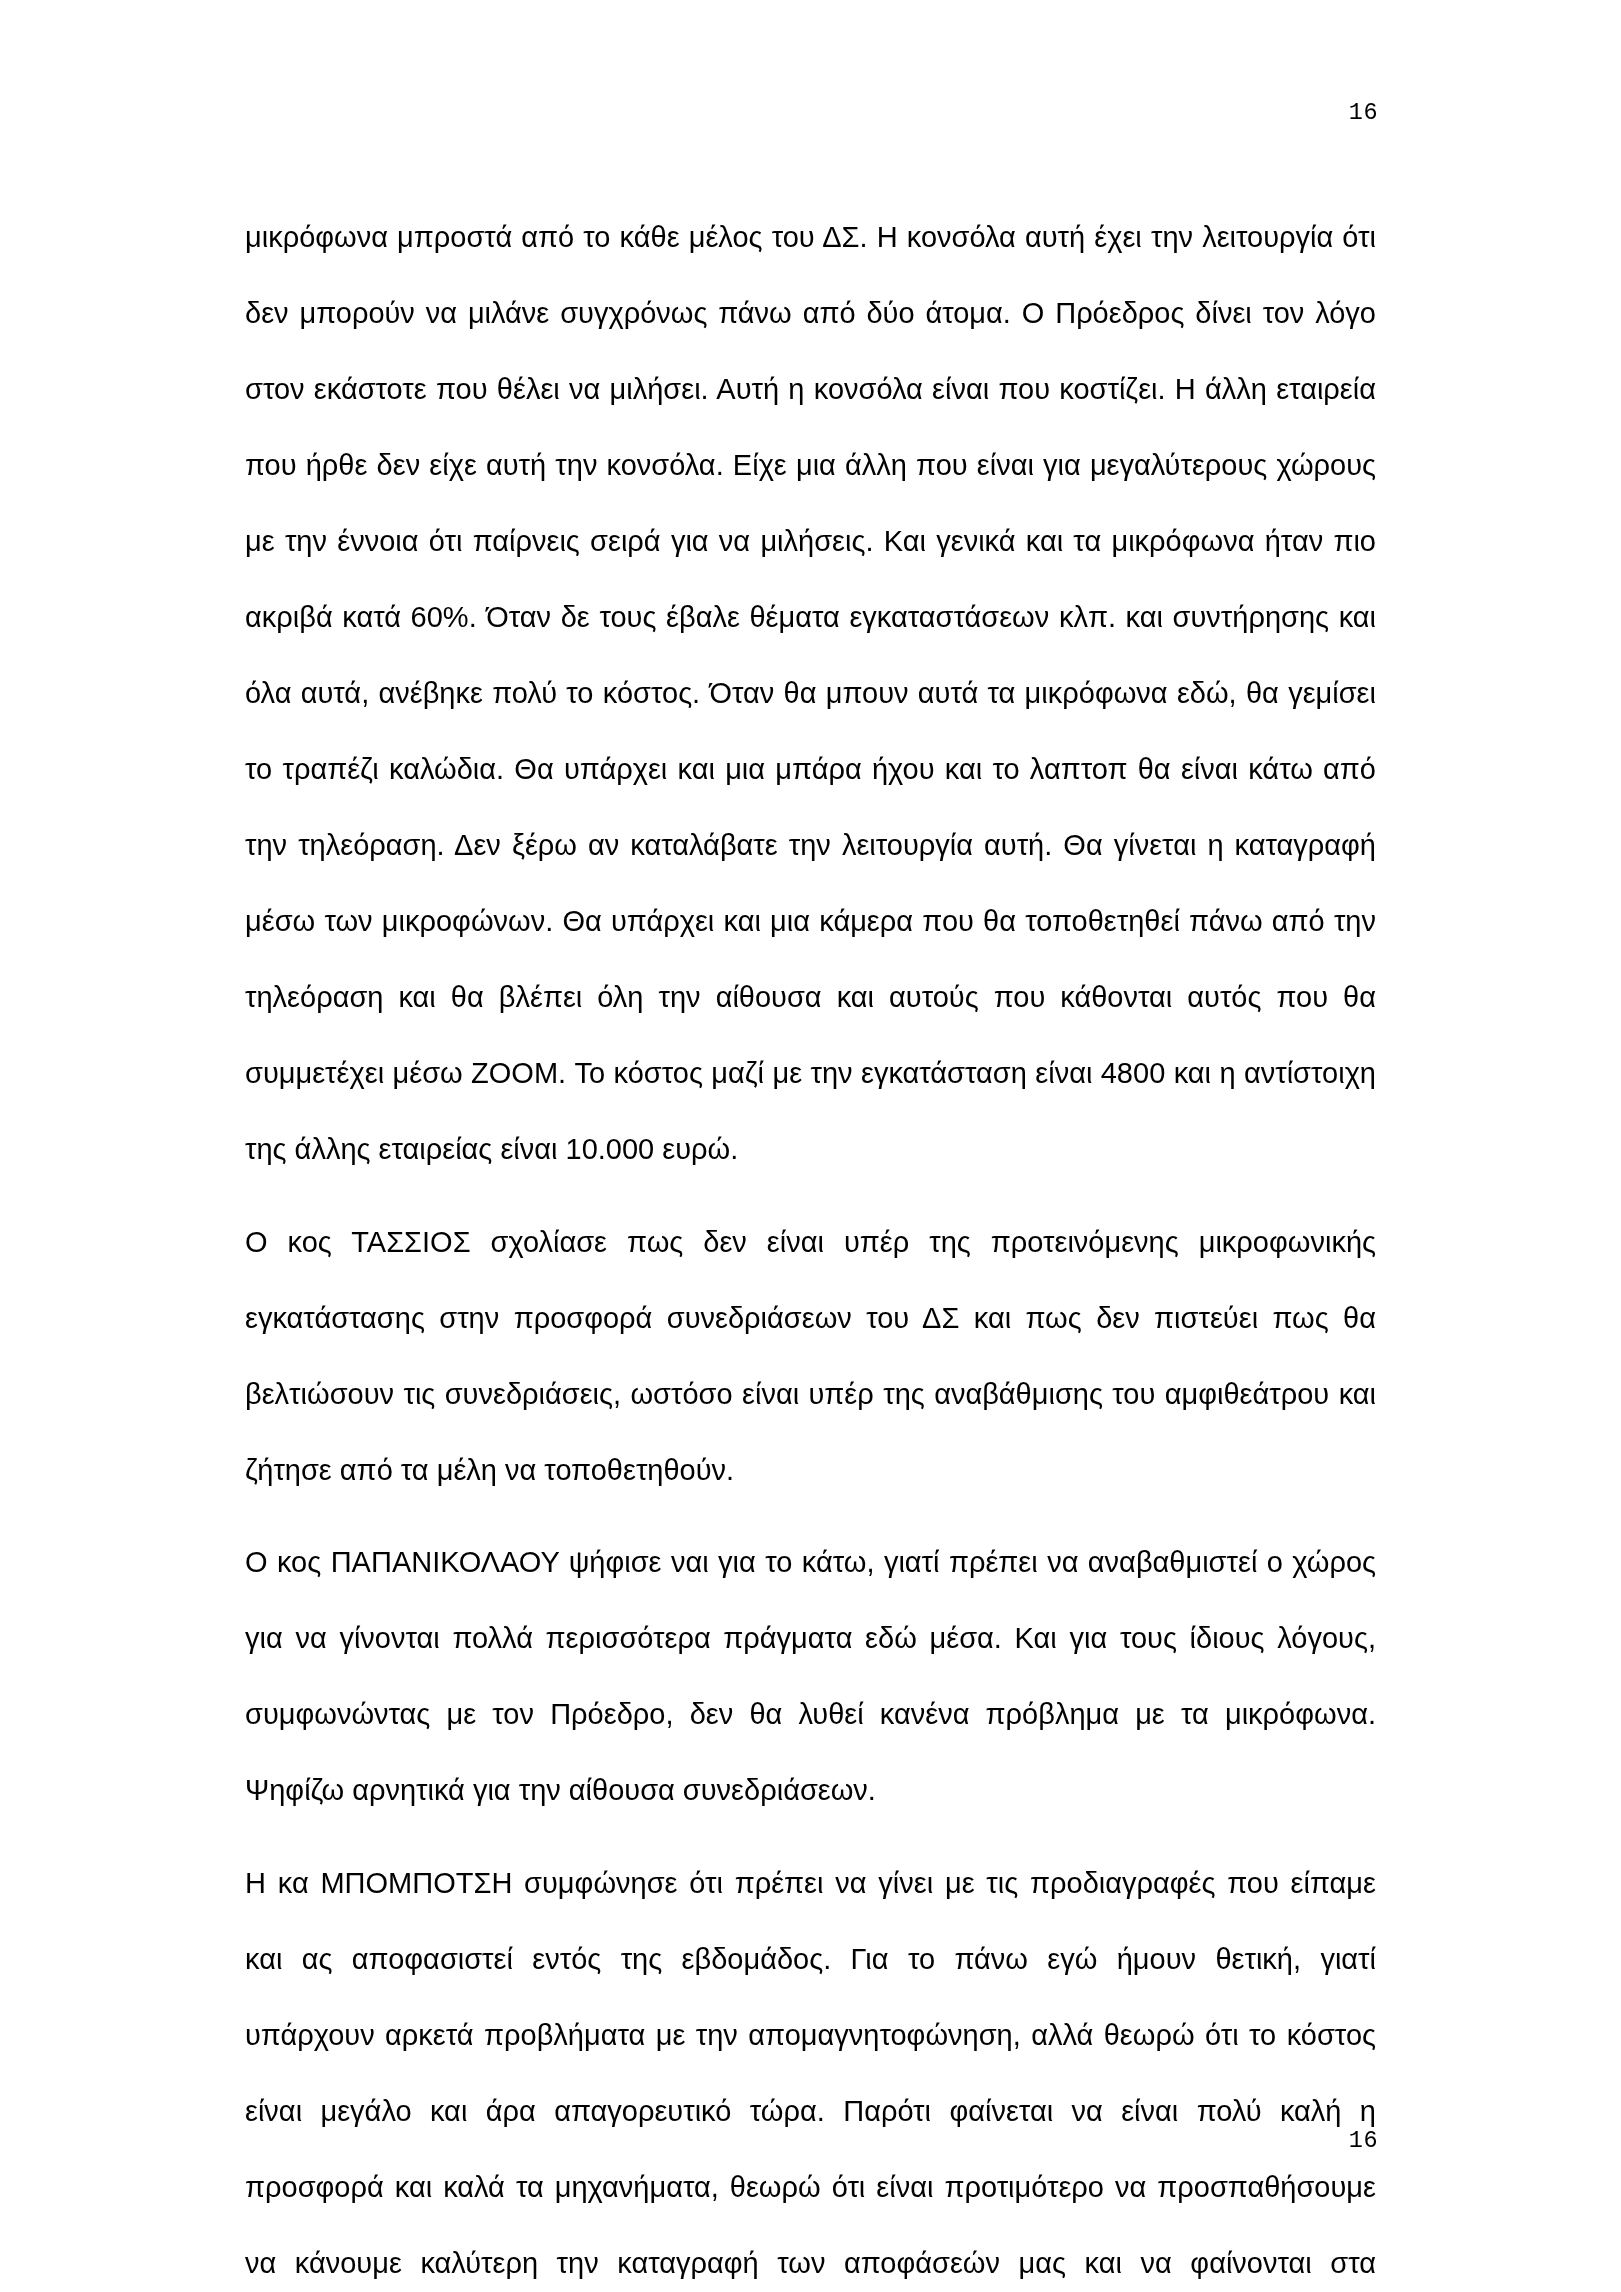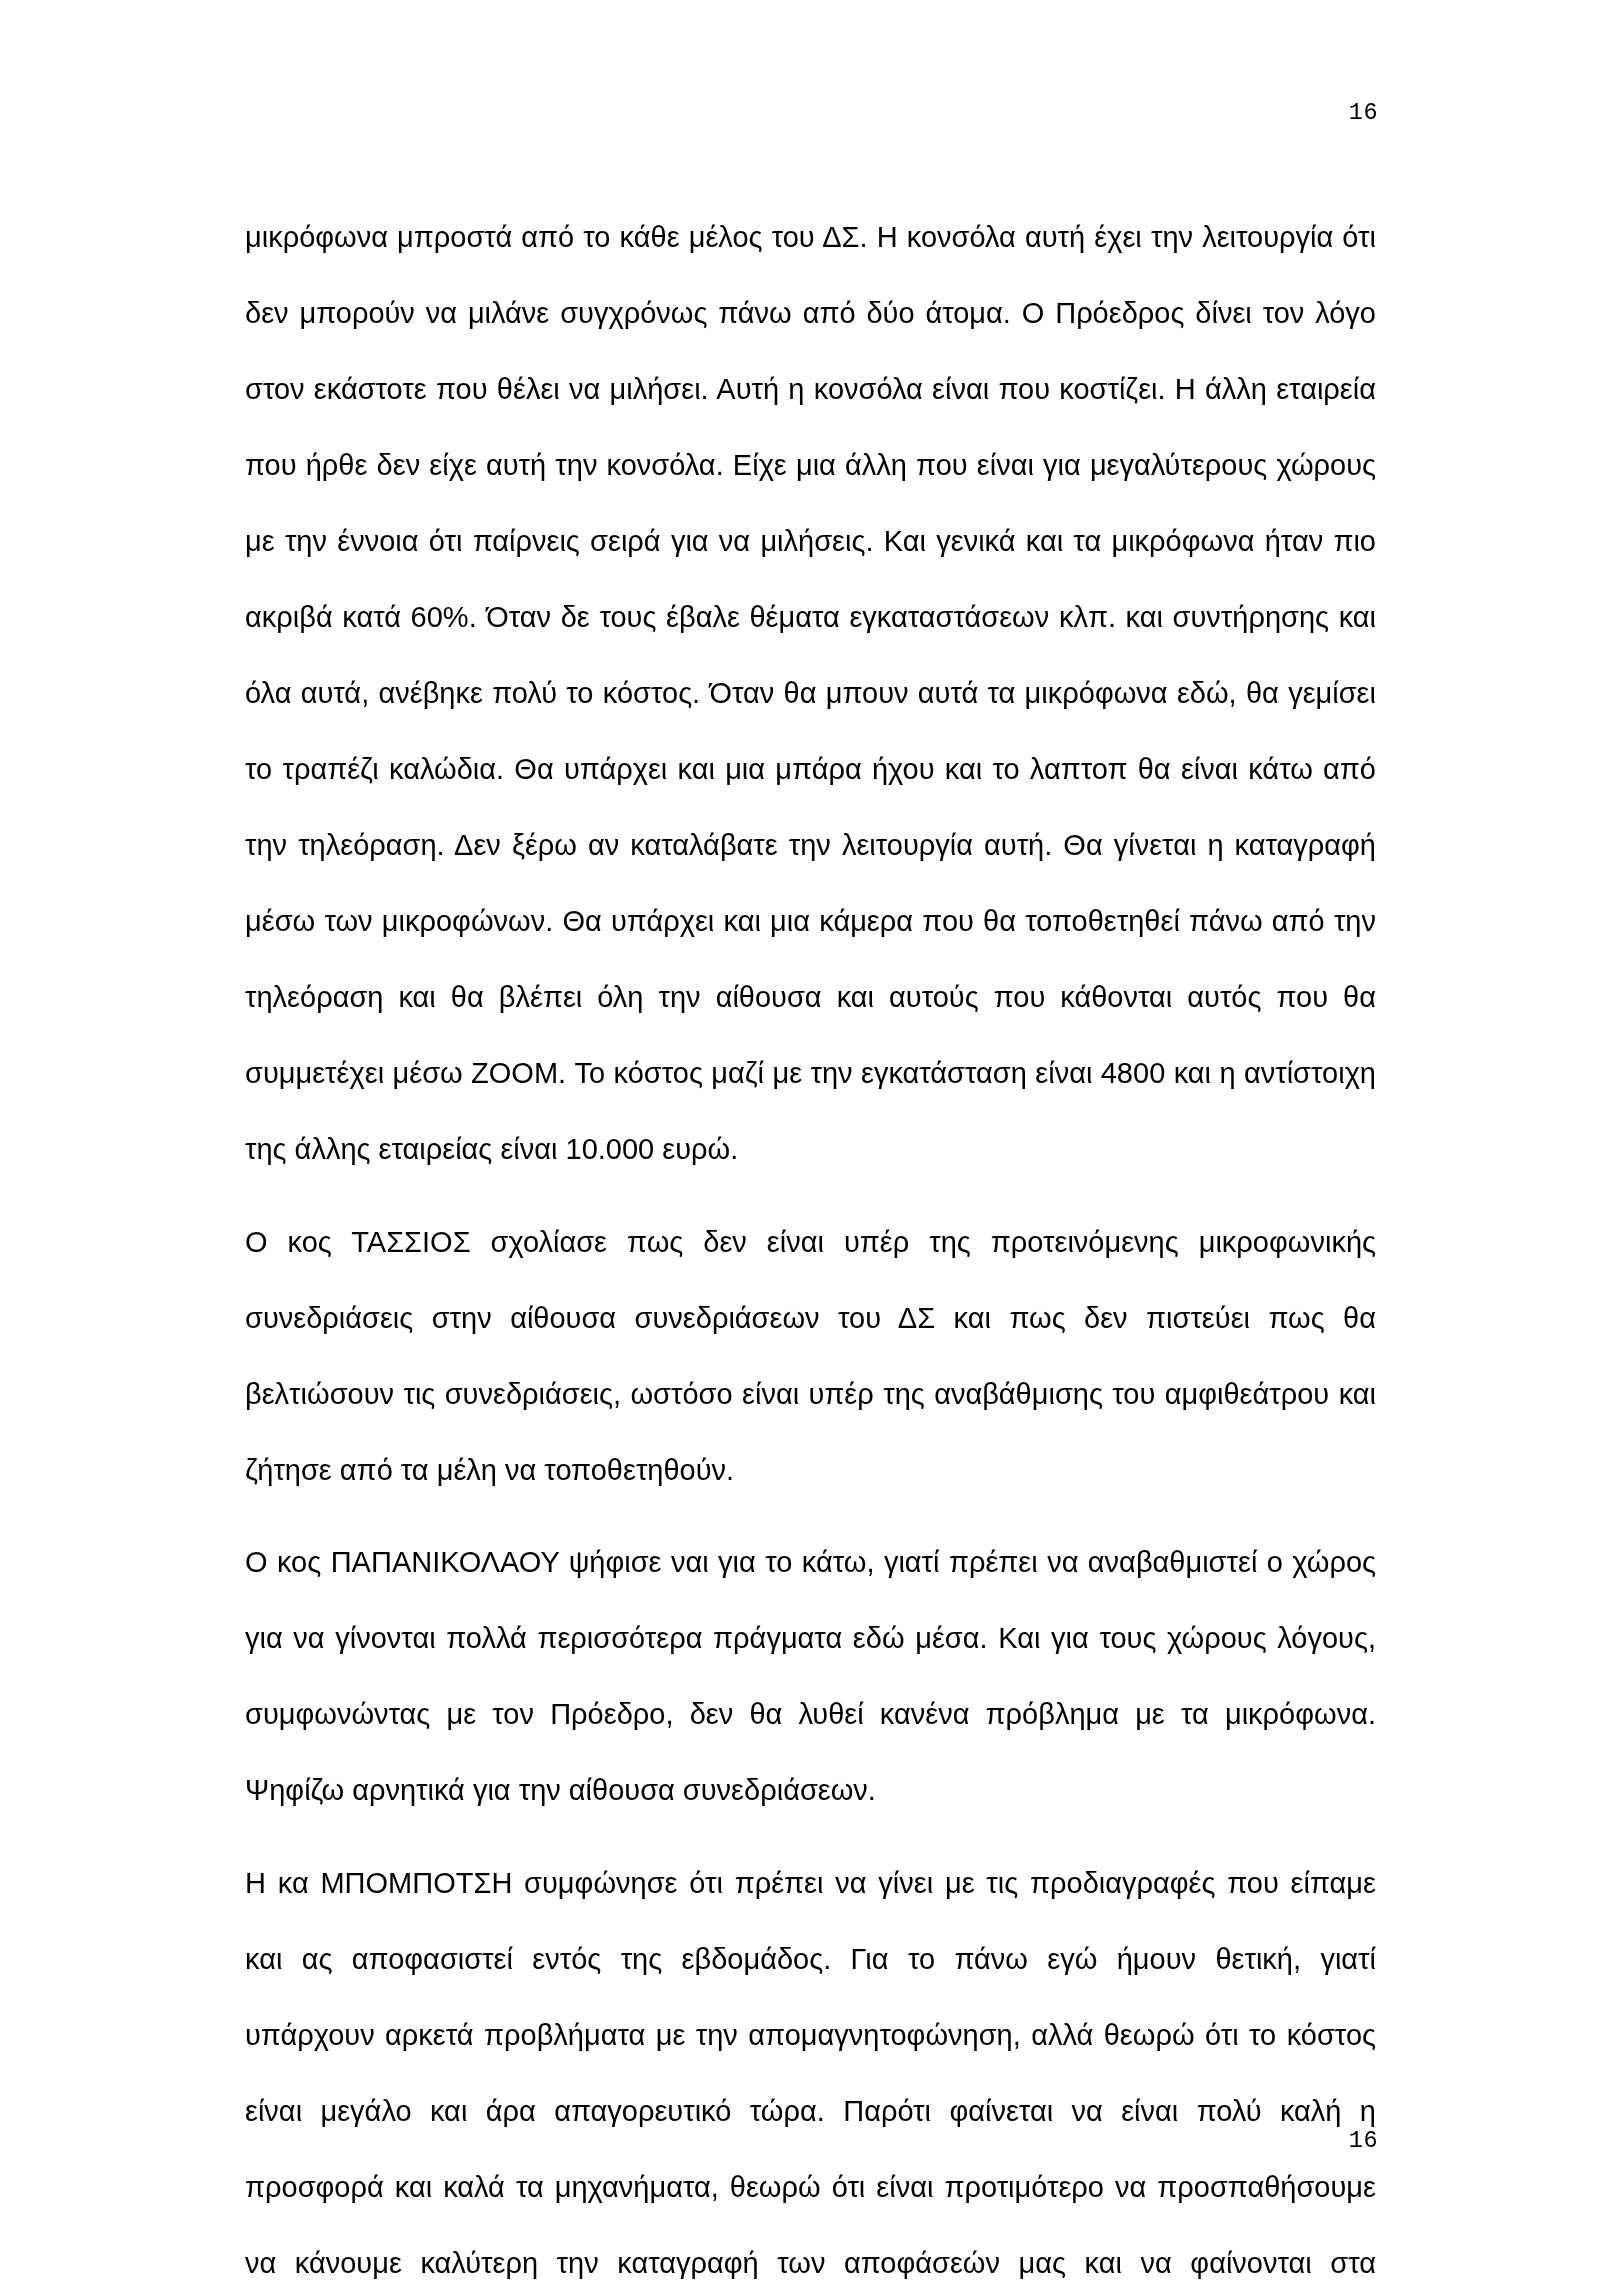--- a/index.html
+++ b/index.html
@@ -42,19 +42,19 @@
       text-align-last: left;
     }
   </style>
 </head>
 <body>
 
 <div class="page-number header">16</div>
 
 <div class="body-text">
   <p>μικρόφωνα μπροστά από το κάθε μέλος του ΔΣ. Η κονσόλα αυτή έχει την λειτουργία ότι δεν μπορούν να μιλάνε συγχρόνως πάνω από δύο άτομα. Ο Πρόεδρος δίνει τον λόγο στον εκάστοτε που θέλει να μιλήσει. Αυτή η κονσόλα είναι που κοστίζει. Η άλλη εταιρεία που ήρθε δεν είχε αυτή την κονσόλα. Είχε μια άλλη που είναι για μεγαλύτερους χώρους με την έννοια ότι παίρνεις σειρά για να μιλήσεις. Και γενικά και τα μικρόφωνα ήταν πιο ακριβά κατά 60%. Όταν δε τους έβαλε θέματα εγκαταστάσεων κλπ. και συντήρησης και όλα αυτά, ανέβηκε πολύ το κόστος. Όταν θα μπουν αυτά τα μικρόφωνα εδώ, θα γεμίσει το τραπέζι καλώδια. Θα υπάρχει και μια μπάρα ήχου και το λαπτοπ θα είναι κάτω από την τηλεόραση. Δεν ξέρω αν καταλάβατε την λειτουργία αυτή. Θα γίνεται η καταγραφή μέσω των μικροφώνων. Θα υπάρχει και μια κάμερα που θα τοποθετηθεί πάνω από την τηλεόραση και θα βλέπει όλη την αίθουσα και αυτούς που κάθονται αυτός που θα συμμετέχει μέσω ZOOM. Το κόστος μαζί με την εγκατάσταση είναι 4800 και η αντίστοιχη της άλλης εταιρείας είναι 10.000 ευρώ.</p>
-  <p>Ο κος ΤΑΣΣΙΟΣ σχολίασε πως δεν είναι υπέρ της προτεινόμενης μικροφωνικής συνεδριάσεις στην αίθουσα  συνεδριάσεων  του ΔΣ και πως δεν πιστεύει πως θα βελτιώσουν τις συνεδριάσεις, ωστόσο είναι υπέρ της αναβάθμισης του αμφιθεάτρου και ζήτησε από τα μέλη να τοποθετηθούν.</p>
-  <p>Ο κος ΠΑΠΑΝΙΚΟΛΑΟΥ ψήφισε ναι για το κάτω, γιατί πρέπει να αναβαθμιστεί ο χώρος για να γίνονται πολλά περισσότερα πράγματα εδώ μέσα. Και για τους χώρους λόγους, συμφωνώντας με τον Πρόεδρο, δεν θα λυθεί κανένα πρόβλημα με τα μικρόφωνα. Ψηφίζω αρνητικά για την αίθουσα συνεδριάσεων.</p>
+  <p>Ο κος ΤΑΣΣΙΟΣ σχολίασε πως δεν είναι υπέρ της προτεινόμενης μικροφωνικής εγκατάστασης στην προσφορά  συνεδριάσεων  του ΔΣ και πως δεν πιστεύει πως θα βελτιώσουν τις συνεδριάσεις, ωστόσο είναι υπέρ της αναβάθμισης του αμφιθεάτρου και ζήτησε από τα μέλη να τοποθετηθούν.</p>
+  <p>Ο κος ΠΑΠΑΝΙΚΟΛΑΟΥ ψήφισε ναι για το κάτω, γιατί πρέπει να αναβαθμιστεί ο χώρος για να γίνονται πολλά περισσότερα πράγματα εδώ μέσα. Και για τους ίδιους λόγους, συμφωνώντας με τον Πρόεδρο, δεν θα λυθεί κανένα πρόβλημα με τα μικρόφωνα. Ψηφίζω αρνητικά για την αίθουσα συνεδριάσεων.</p>
   <p>Η κα ΜΠΟΜΠΟΤΣΗ συμφώνησε  ότι πρέπει να γίνει με τις προδιαγραφές που είπαμε και ας αποφασιστεί εντός της εβδομάδος. Για το πάνω εγώ ήμουν θετική, γιατί υπάρχουν αρκετά προβλήματα με την απομαγνητοφώνηση, αλλά θεωρώ ότι το κόστος είναι μεγάλο και άρα απαγορευτικό τώρα. Παρότι φαίνεται να είναι πολύ καλή η προσφορά και καλά τα μηχανήματα, θεωρώ ότι είναι προτιμότερο να προσπαθήσουμε να κάνουμε καλύτερη την καταγραφή των αποφάσεών μας και να φαίνονται στα πρακτικά και να μεταθέσουμε την αγορά αυτή και αν δούμε ότι έχουμε πρόβλημα το συζητάμε κάποια άλλη φορά. Οπότε τώρα το καταψηφίζω και λέω όχι για το πάνω.</p>
 </div>
 
 <div class="page-number footer">16</div>
 
 
 </body></html>

